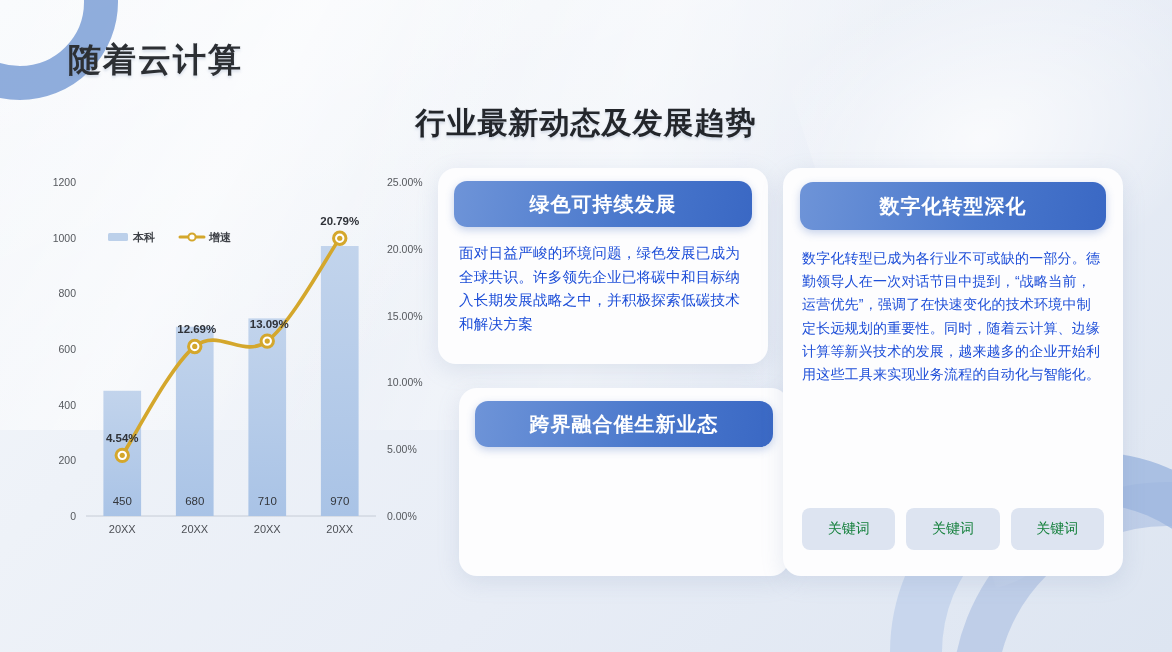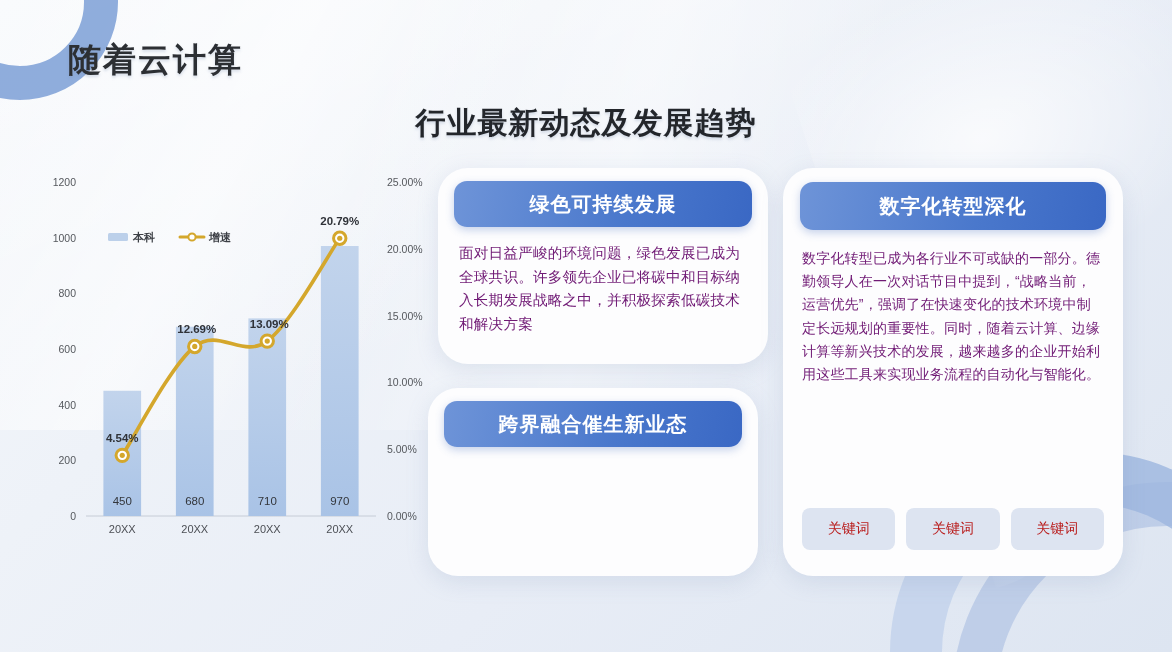--- a/index.html
+++ b/index.html
@@ -74,25 +74,25 @@
   .chart-wrap {
     position: absolute; left: 34px; top: 168px;
     width: 404px; height: 392px;
   }
   .chart-svg { display:block; }
 
   
   .card {
     position: absolute;
     background: #fdfdfe;
-    border-radius: 30px;
+    border-radius: 18px;
     box-shadow: 0 6px 22px rgba(120,145,185,.18);
   }
   .card-mid-1 { left: 438px; top: 168px; width: 330px; height: 196px; }
-  .card-mid-2 { left: 428px; top: 388px; width: 330px; height: 188px; }
+  .card-mid-2 { left: 459px; top: 388px; width: 330px; height: 188px; }
   .card-right  { left: 783px; top: 168px; width: 340px; height: 408px; }
 
   .card-head {
     border-radius: 13px;
     background: linear-gradient(100deg, #6e94d8 0%, #4a78cc 58%, #3a68c4 100%);
     color: #fff;
     text-align: center;
     font-weight: 700;
     letter-spacing: 1px;
     box-shadow: 0 3px 8px rgba(70,110,190,.3);
@@ -102,39 +102,39 @@
   .card-mid-2 .card-head {
     margin: 13px 16px 0 16px; height: 46px; font-size: 20px;
   }
   .card-right .card-head {
     margin: 14px 17px 0 17px; height: 48px; font-size: 20px;
   }
 
   .card-body {
     font-size: 14.6px;
     line-height: 1.62;
-    color: #701a75;
+    color: #1d4ed8;
     letter-spacing: .2px;
   }
   .card-mid-1 .card-body,
   .card-mid-2 .card-body { margin: 15px 21px 0 21px; }
   .card-right .card-body { margin: 17px 19px 0 19px; font-size: 14px; line-height: 1.66; }
 
   .chips {
     position: absolute; left: 19px; right: 19px; bottom: 26px;
     display: flex; gap: 11px;
   }
   .chip {
     flex: 1;
     background: #dde4f1;
     border-radius: 8px;
     height: 42px;
     display: flex; align-items: center; justify-content: center;
     font-size: 14px;
-    color: #b91c1c;
+    color: #15803d;
   }
 </style>
 </head>
 <body>
 
 <div class="bg-layer">
   <div class="deco-sheen"></div>
   <div class="deco-sheen2"></div>
   <div class="deco-ring-tl"></div>
   <div class="deco-ring-br2"></div>

